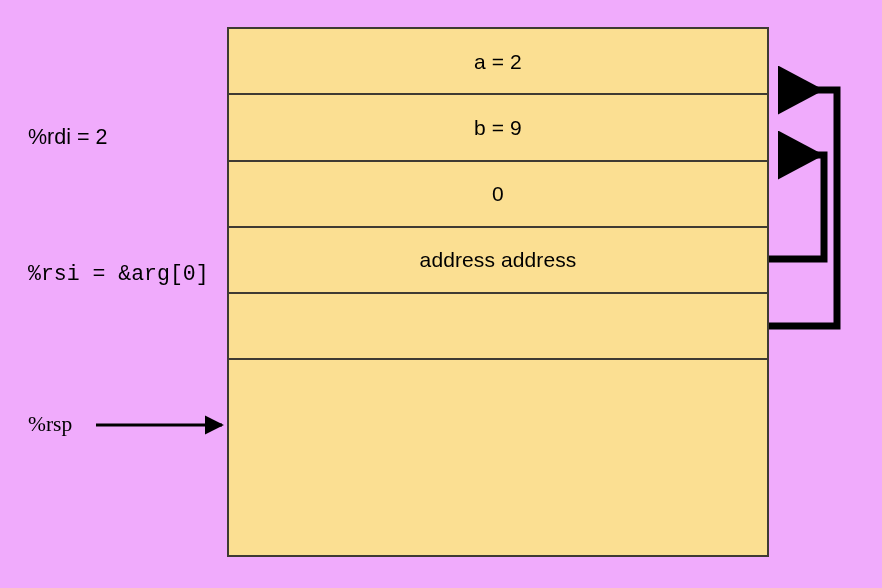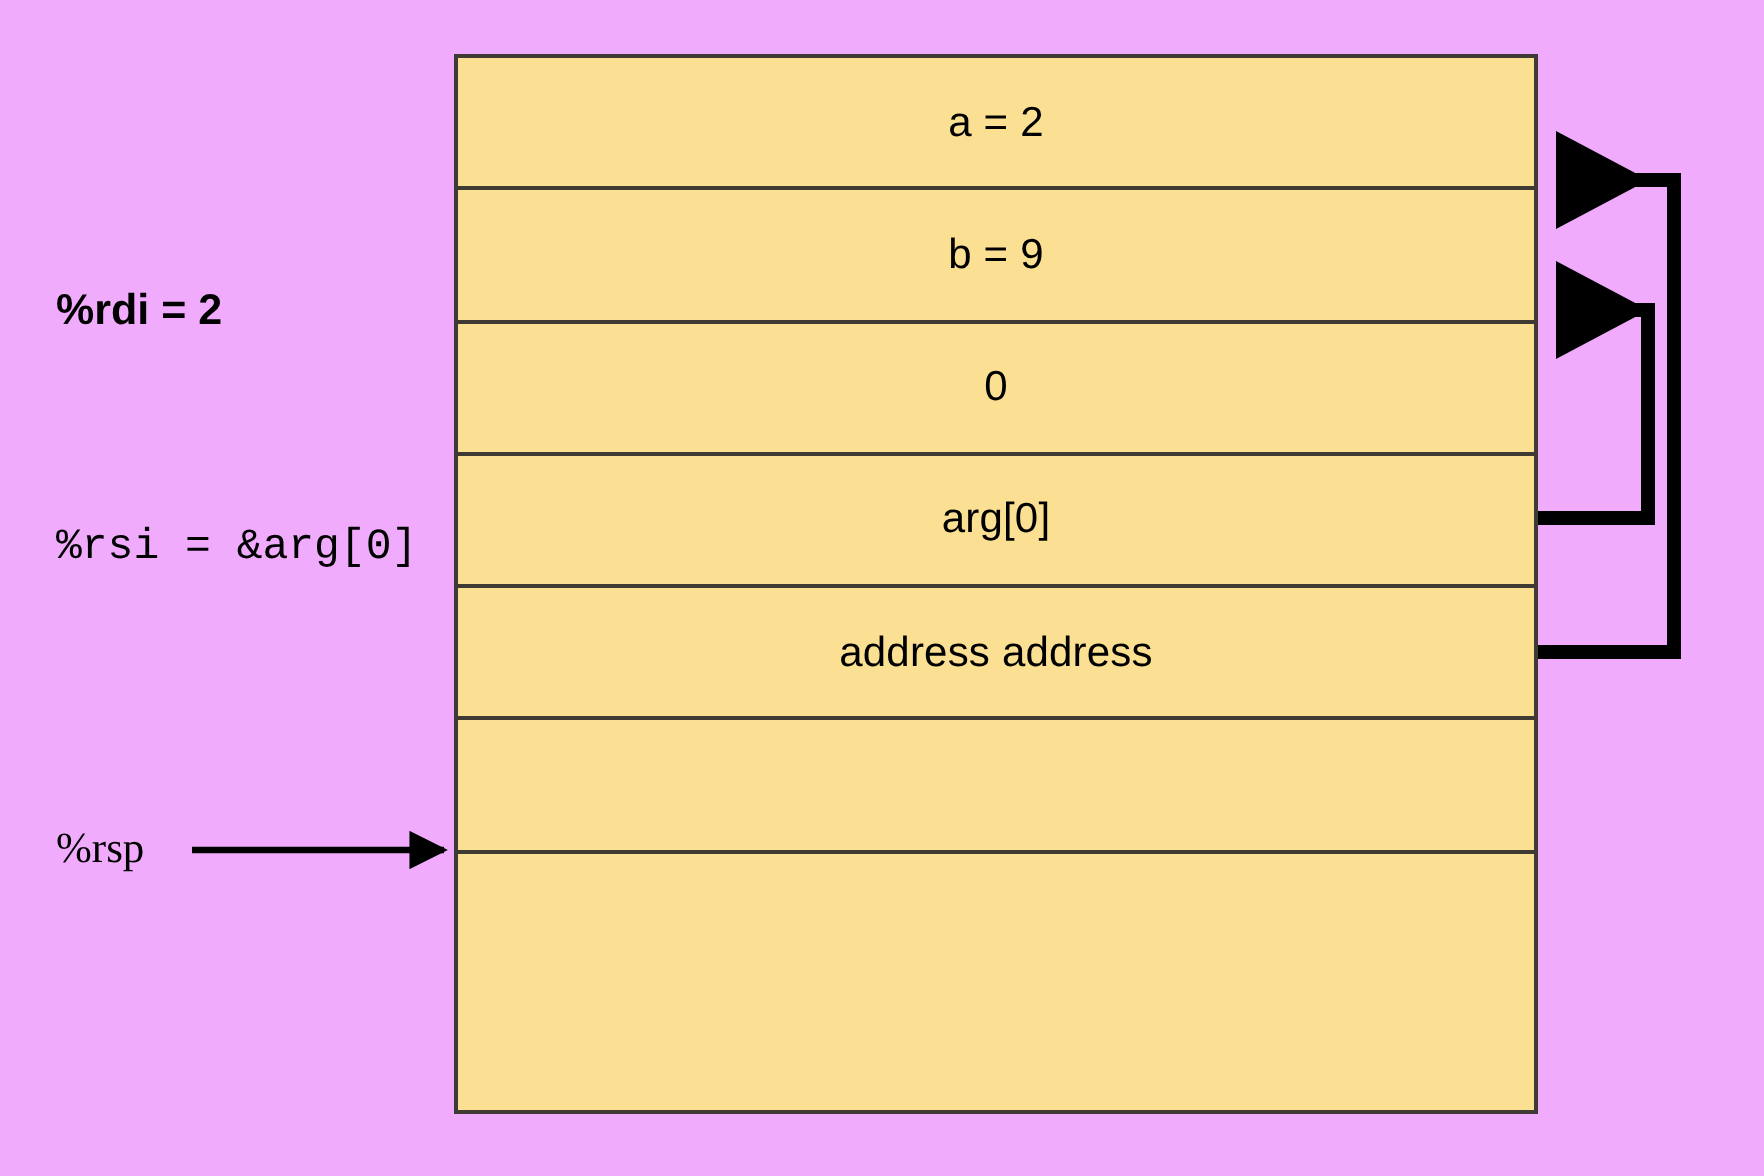--- a/index.html
+++ b/index.html
@@ -54,21 +54,21 @@
   }
 
   
   .reg-label {
     position: absolute;
     font-size: 21.5px;
     line-height: 1;
     color: #000000;
     white-space: nowrap;
   }
-  #label-rdi { left: 28px; top: 145px; font-weight: bold; }
+  #label-rdi { left: 28px; top: 127px; }
   #label-rsi { left: 28px; top: 264px; font-family: Liberation Mono, monospace; }
   #label-rsp { left: 28px; top: 414px; font-family: Liberation Serif, serif; }
 
   
   #arrow-layer {
     position: absolute;
     left: 0;
     top: 0;
     width: 882px;
     height: 588px;
@@ -82,23 +82,20 @@
 
   <div class="stack-table">
     <div class="stack-row">
       <span class="cell-text">a = 2</span>
     </div>
     <div class="stack-row">
       <span class="cell-text">b = 9</span>
     </div>
     <div class="stack-row">
       <span class="cell-text">0</span>
-    </div>
-    <div class="stack-row">
-      <span class="cell-text">arg[0]</span>
     </div>
     <div class="stack-row">
       <span class="cell-text">address address</span>
     </div>
     <div class="stack-row">
       <span class="cell-text"></span>
     </div>
     <div class="stack-row">
       <span class="cell-text"></span>
     </div>

